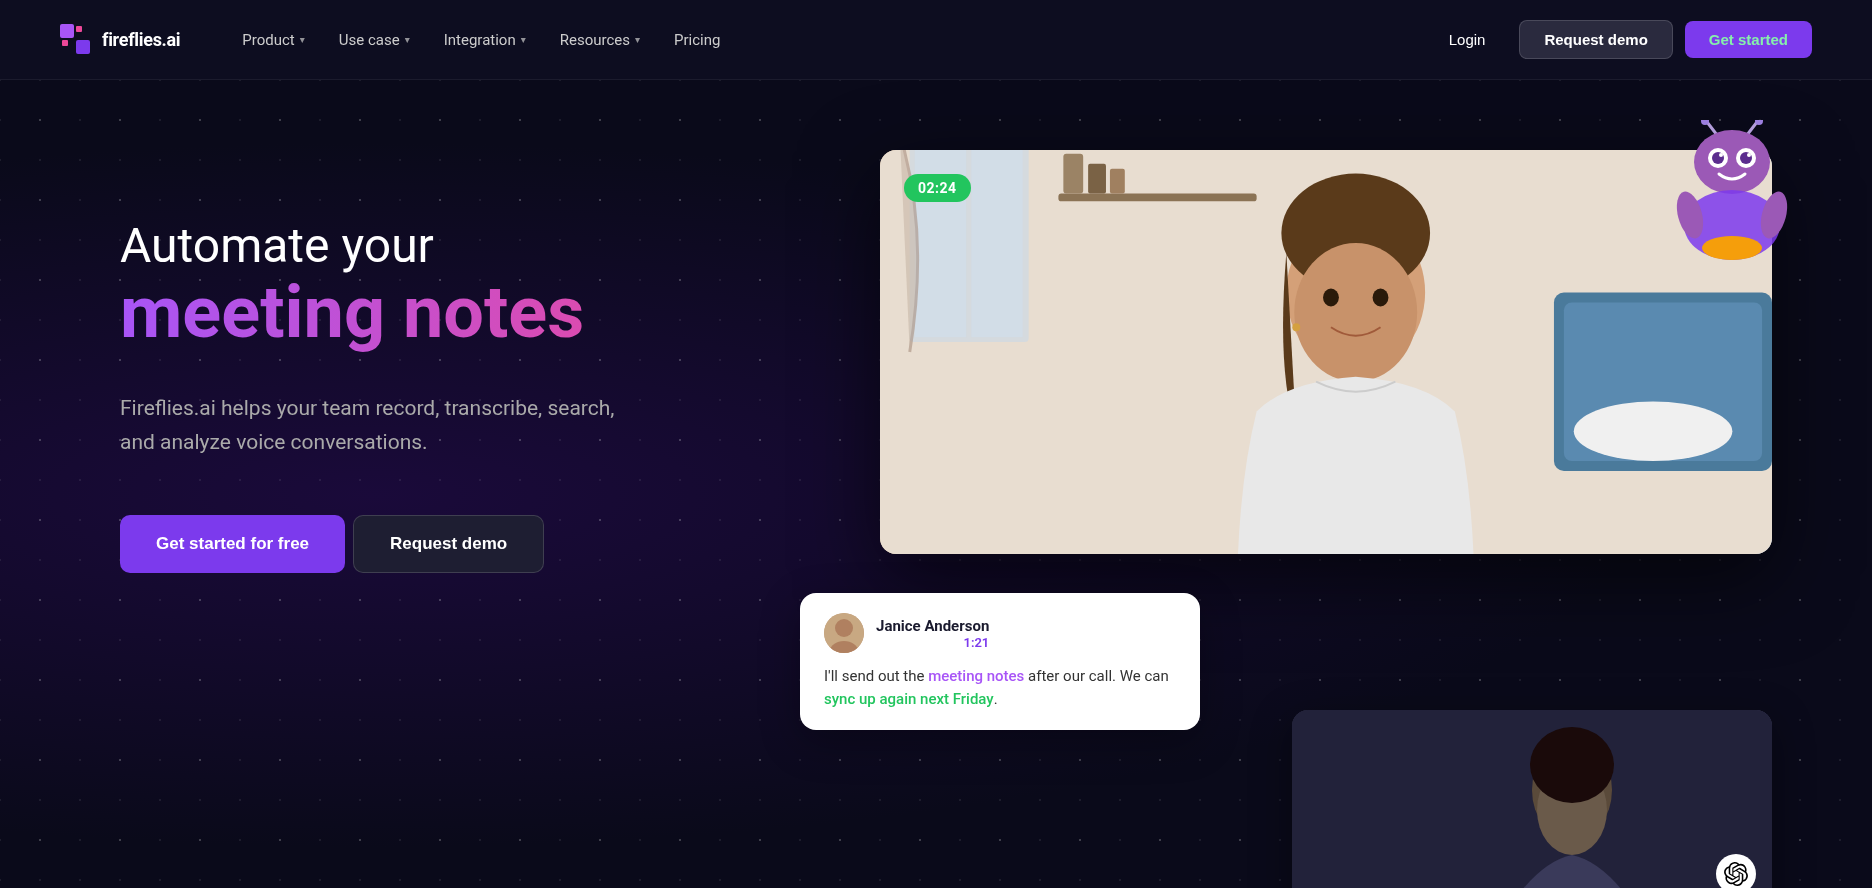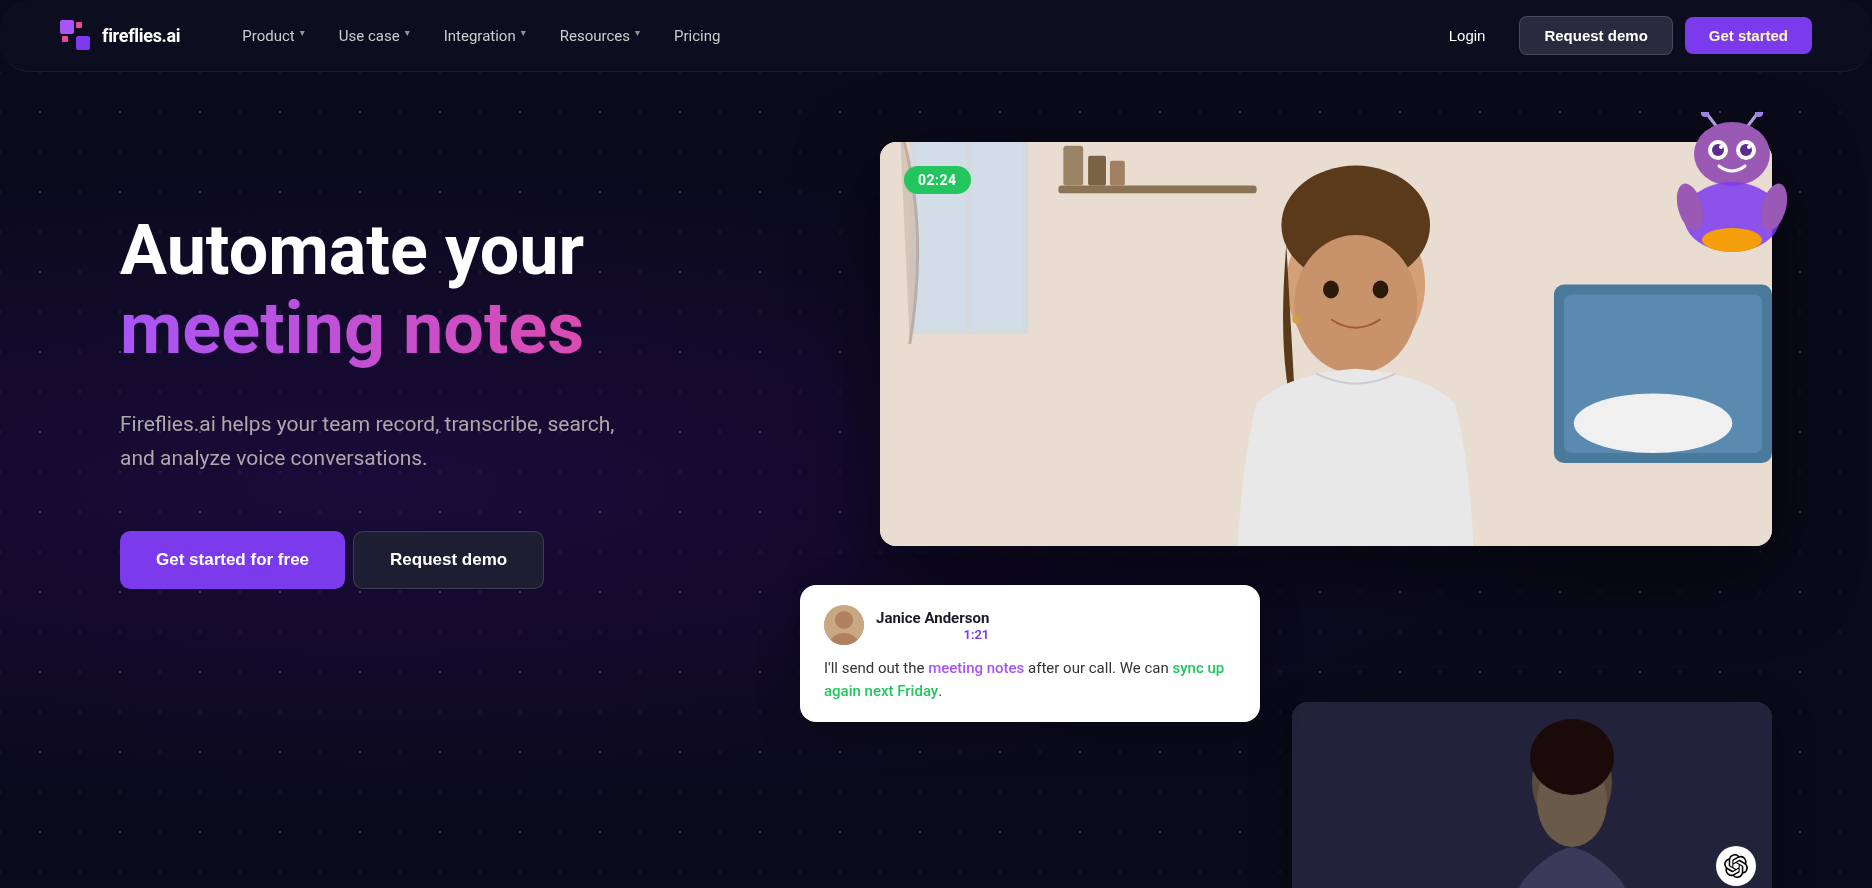--- a/index.html
+++ b/index.html
@@ -11,26 +11,25 @@
       width: 1872px;
       min-height: 888px;
       overflow: hidden;
     }
 
     
     .navbar {
       display: flex;
       align-items: center;
       padding: 8px 60px;
-      height: 72px;
+      height: 80px;
       background: #0d0d20;
       border-bottom: 1px solid rgba(255,255,255,0.06);
       position: relative;
       z-index: 10;
-      border-radius: 29px;
     }
 
     .logo-wrap {
       display: flex;
       align-items: center;
       gap: 10px;
       margin-right: 48px;
       cursor: pointer;
     }
 
@@ -48,21 +47,21 @@
 
     .nav-links {
       display: flex;
       align-items: center;
       gap: 6px;
       flex: 1;
     }
 
     .nav-item {
       display: flex;
-      align-items: flex-start;
+      align-items: center;
       gap: 5px;
       padding: 8px 14px;
       font-size: 15px;
       color: #ccc;
       cursor: pointer;
       border-radius: 6px;
       transition: color 0.2s;
       white-space: nowrap;
     }
 
@@ -94,21 +93,21 @@
       background: #2a2a3e;
       border: 1px solid rgba(255,255,255,0.15);
       cursor: pointer;
       border-radius: 8px;
       font-weight: 600;
     }
 
     .btn-get-started-nav {
       padding: 10px 24px;
       font-size: 15px;
-      color: #fef9c3;
+      color: #86efac;
       background: #7c3aed;
       border: none;
       cursor: pointer;
       border-radius: 8px;
       font-weight: 600;
     }
 
     
     .hero {
       display: flex;
@@ -134,22 +133,22 @@
     }
 
     .hero-left {
       flex: 0 0 620px;
       padding-top: 60px;
       position: relative;
       z-index: 2;
     }
 
     .hero-title {
-      font-size: 70px;
-      font-weight: 700;
+      font-size: 48px;
+      font-weight: 400;
       line-height: 1.1;
       color: #fff;
       margin-bottom: 4px;
     }
 
     .hero-title-gradient {
       font-size: 72px;
       font-weight: 700;
       line-height: 1.1;
       background: linear-gradient(90deg, #a855f7, #ec4899);
@@ -247,21 +246,21 @@
       width: 120px;
       height: 140px;
       z-index: 10;
     }
 
     
     .chat-bubble {
       position: absolute;
       bottom: 180px;
       left: 0;
-      width: 460px;
+      width: 400px;
       background: #fff;
       border-radius: 16px;
       padding: 20px 24px;
       box-shadow: 0 12px 40px rgba(0,0,0,0.3);
       z-index: 10;
     }
 
     .chat-header {
       display: flex;
       align-items: center;

